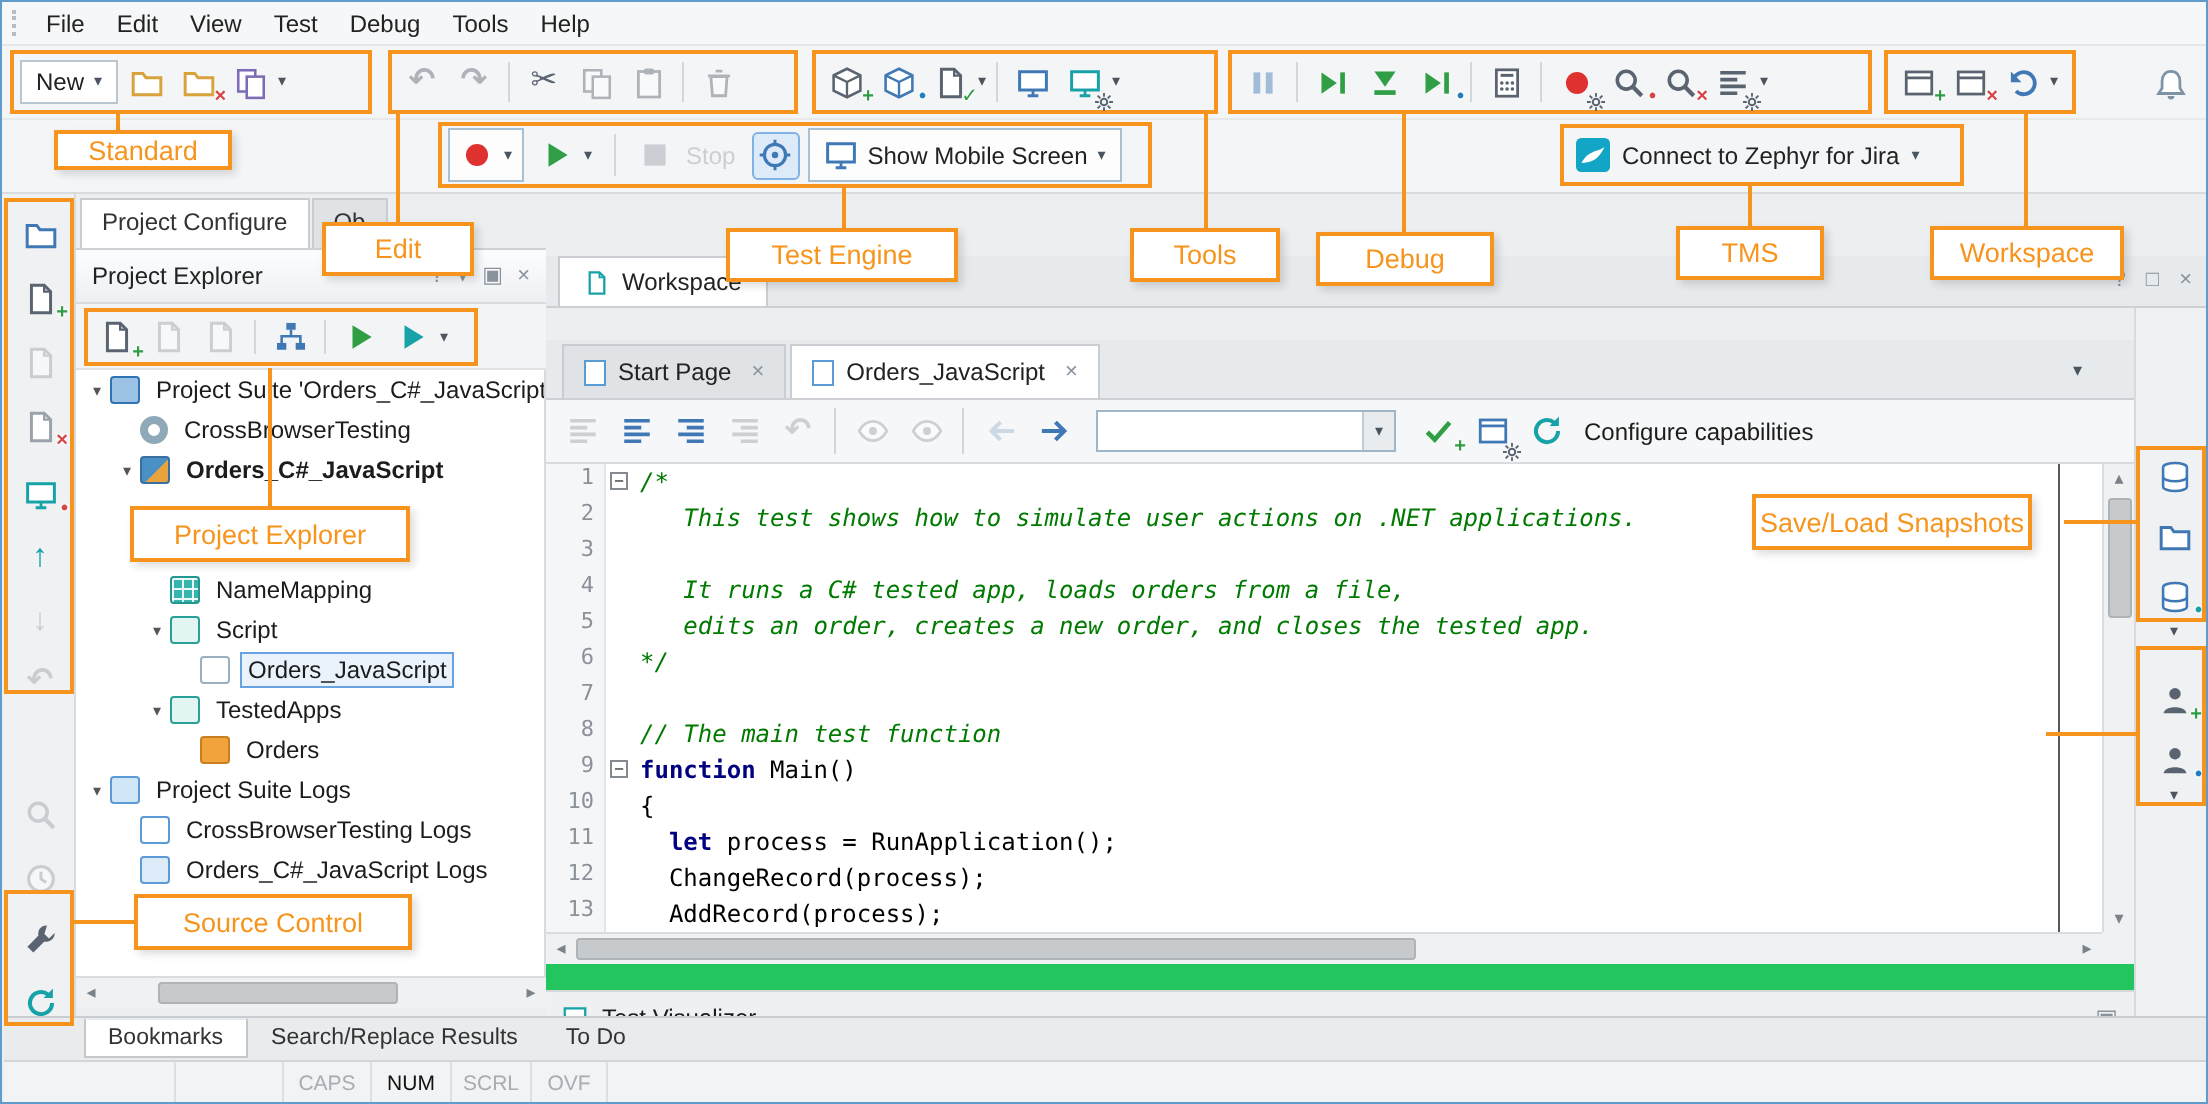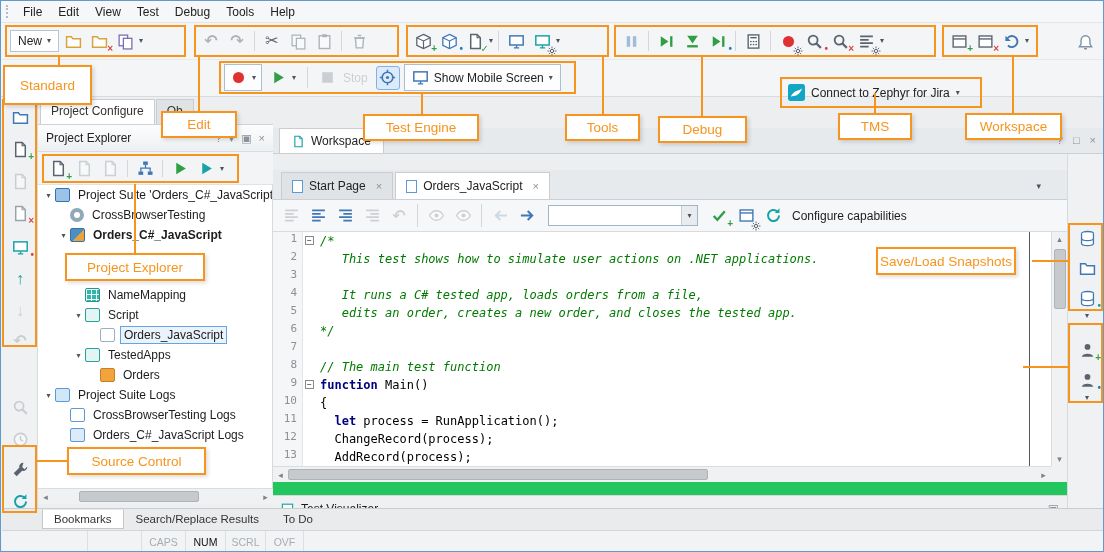--- a/index.html
+++ b/index.html
@@ -465,21 +465,21 @@
       </span>
     <div class="btnish">
       <svg class="si c-blue">
           <use href="#sy-monitor"></use>
         </svg>
       <span>Show Mobile Screen</span>
       <span class="chev">▾</span>
     </div>
   </div>
 
-  <div class="ogroup" style="left:779px;top:76px;width:202px;height:31px">
+  <div class="ogroup" style="left:779px;top:61px;width:202px;height:31px">
     <div class="btnish flat" style="padding:2px 3px;gap:6px">
       <svg class="si">
           <use href="#sy-zephyr"></use>
         </svg>
       <span>Connect to  Zephyr for Jira</span>
       <span class="chev">▾</span>
     </div>
   </div>
 
   <div class="vstrip leftstrip">
@@ -898,21 +898,21 @@
   <div class="ann-line" style="left:420px;top:93px;width:2px;height:20px"></div>
   <div class="ann-line" style="left:601px;top:56px;width:2px;height:57px"></div>
   <div class="ann-line" style="left:700px;top:56px;width:2px;height:59px"></div>
   <div class="ann-line" style="left:873px;top:92px;width:2px;height:20px"></div>
   <div class="ann-line" style="left:1011px;top:56px;width:2px;height:56px"></div>
   <div class="ann-line" style="left:133px;top:183px;width:2px;height:69px"></div>
   <div class="ann-line" style="left:36px;top:459px;width:30px;height:2px"></div>
   <div class="ann-line" style="left:1031px;top:259px;width:36px;height:2px"></div>
   <div class="ann-line" style="left:1022px;top:365px;width:45px;height:2px"></div>
 
-  <div class="ann-label" style="left:2px;top:64px;width:89px;height:40px">Standard</div>
+  <div class="ann-label" style="left:26px;top:64px;width:89px;height:20px">Standard</div>
   <div class="ann-label" style="left:160px;top:110px;width:76px;height:27px">Edit</div>
   <div class="ann-label" style="left:362px;top:113px;width:116px;height:27px">Test Engine</div>
   <div class="ann-label" style="left:564px;top:113px;width:75px;height:27px">Tools</div>
   <div class="ann-label" style="left:657px;top:115px;width:89px;height:27px">Debug</div>
   <div class="ann-label" style="left:837px;top:112px;width:74px;height:27px">TMS</div>
   <div class="ann-label" style="left:964px;top:112px;width:97px;height:27px">Workspace</div>
   <div class="ann-label" style="left:64px;top:252px;width:140px;height:28px">Project Explorer</div>
   <div class="ann-label" style="left:66px;top:446px;width:139px;height:28px">Source Control</div>
   <div class="ann-label" style="left:875px;top:246px;width:140px;height:28px">Save/Load Snapshots</div>
 

